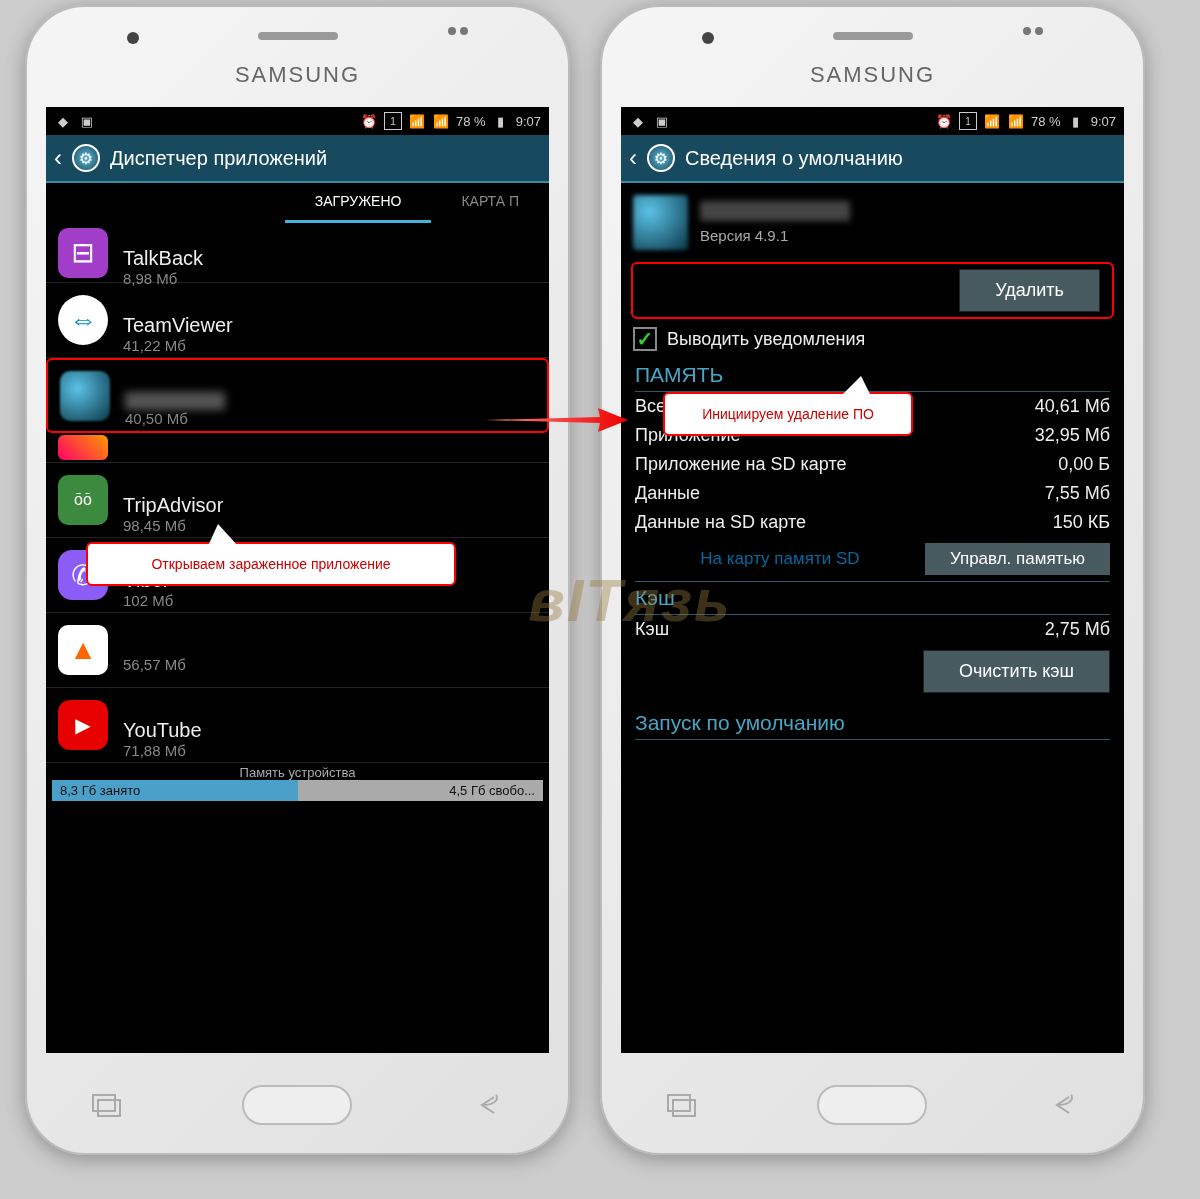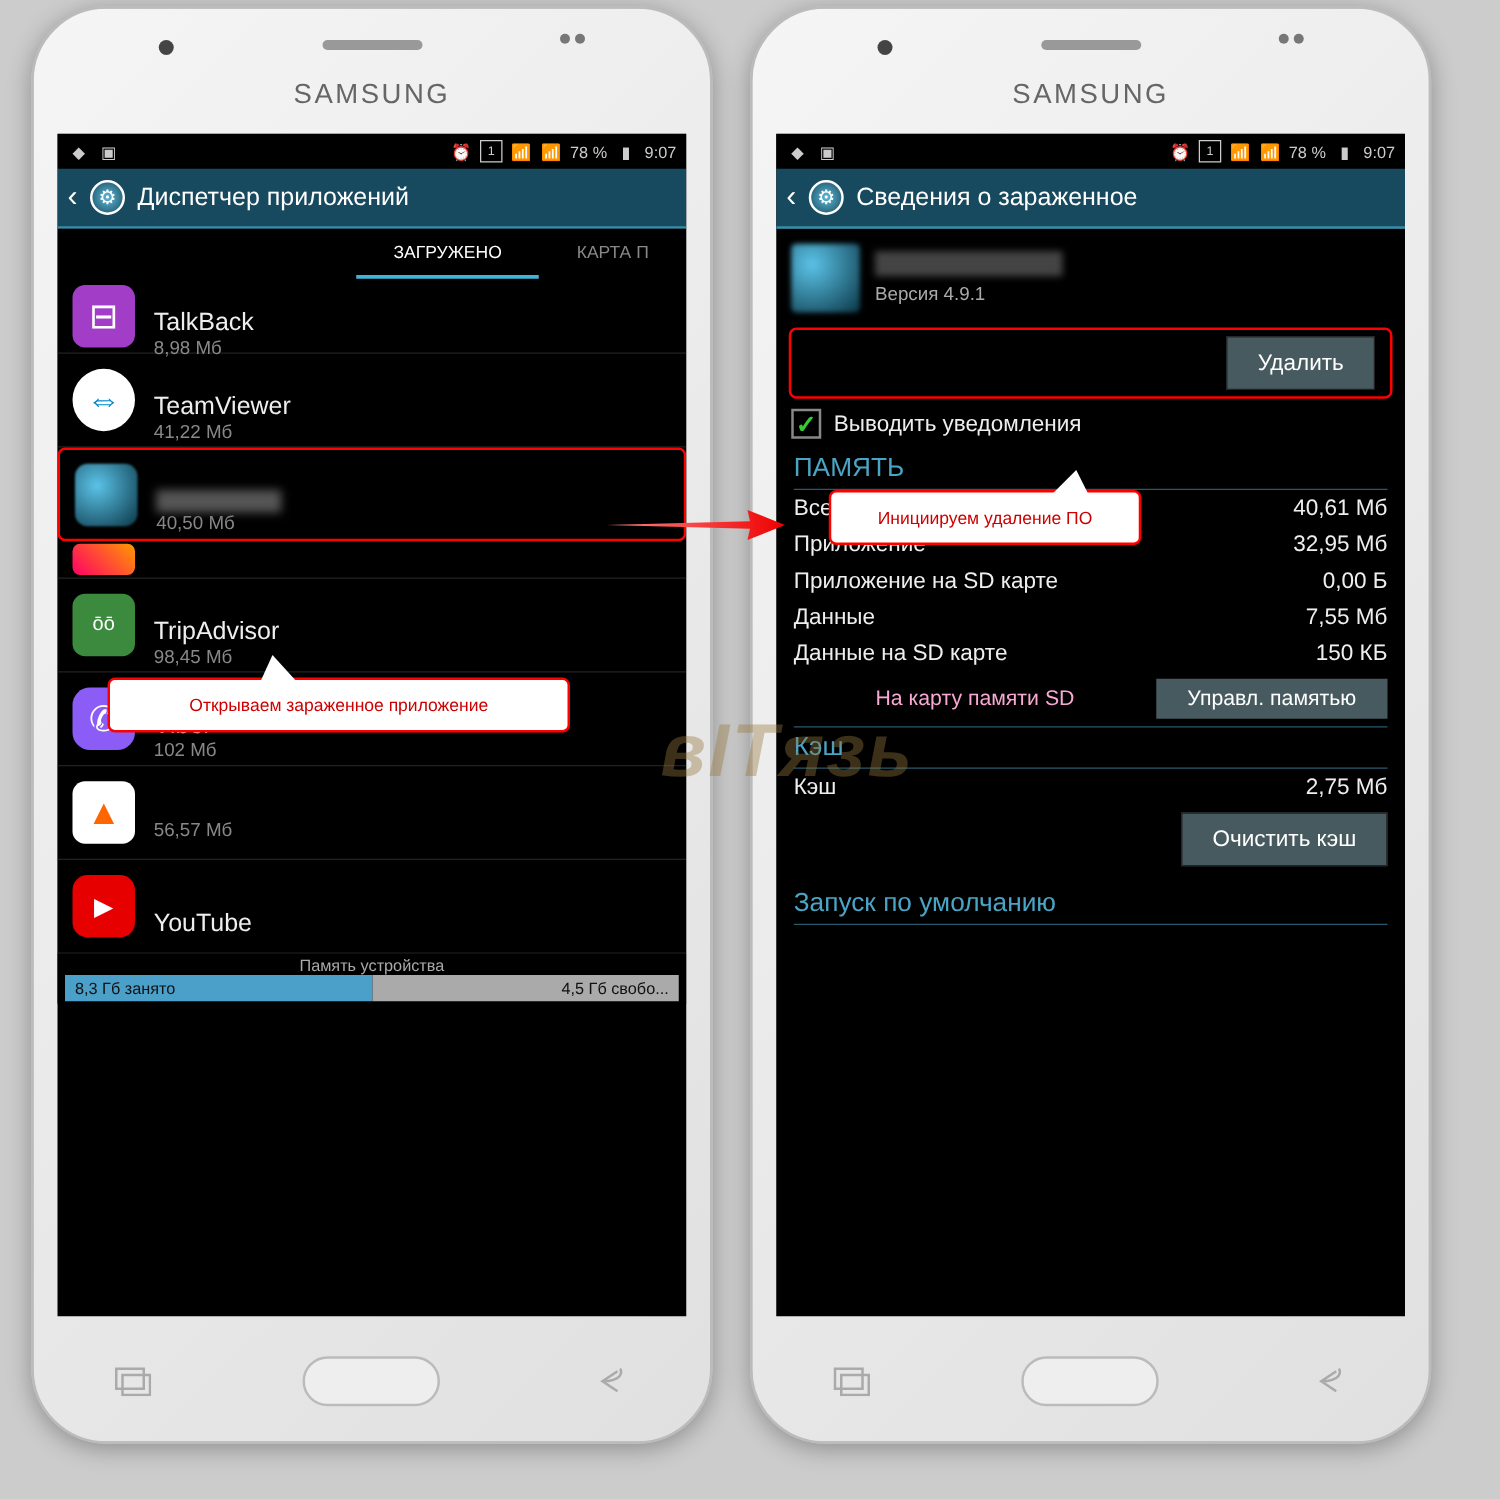--- a/index.html
+++ b/index.html
@@ -45,30 +45,30 @@
   .callout.c2::before { top: -18px; right: 40px; border-left: 20px solid transparent; border-right: 10px solid transparent; border-bottom: 20px solid #fff; }
   .arrow { position: absolute; left: 480px; top: 405px; width: 150px; height: 30px; z-index: 10; }
   .arrow svg { width: 100%; height: 100%; }
   
   .appheader { display: flex; padding: 12px; gap: 12px; align-items: center; }
   .appheader .bigicon { width: 55px; height: 55px; background: radial-gradient(circle at 30% 30%, #5bc3e8, #0a3645); border-radius: 4px; filter: blur(2px); }
   .appheader .meta { color: #aaa; }
   .appheader .blurname { width: 150px; height: 20px; background: #444; margin-bottom: 6px; filter: blur(3px); }
   .appheader .version { font-size: 15px; color: #aaa; }
   .btnrow { display: flex; justify-content: flex-end; padding: 5px 12px; }
-  .gbtn { background: #475a5f; color: #fff; font-size: 18px; padding: 10px 24px; border: 1px solid #222; }
+  .gbtn { background: #475a5f; color: #fff; font-size: 18px; padding: 10px 35px; border: 1px solid #222; }
   .checkrow { display: flex; align-items: center; padding: 8px 12px; gap: 10px; color: #eee; font-size: 18px; }
   .checkbox { width: 24px; height: 24px; border: 2px solid #888; display: flex; align-items: center; justify-content: center; color: #3c3; font-size: 20px; font-weight: bold; }
   .section { padding: 0 14px; }
   .sechead { color: #4aa4c5; font-size: 21px; border-bottom: 1px solid #285a6e; padding: 4px 0; }
   .drow { display: flex; justify-content: space-between; color: #eee; font-size: 18px; padding: 4px 0; }
   .drow .label { flex: 1; }
   .drow .val { text-align: right; }
   .sdrow { display: flex; border-bottom: 1px solid #285a6e; padding: 6px 0; align-items: center; }
-  .sdrow .sdlbl { flex: 1; color: #f9a8d4; font-size: 17px; text-align: center; }
+  .sdrow .sdlbl { flex: 1; color: #0369a1; font-size: 17px; text-align: center; }
   .sdrow .sdbtn { background: #475a5f; color: #fff; font-size: 17px; padding: 6px 25px; text-align: center; }
   .clearrow { display: flex; justify-content: flex-end; padding: 6px 14px; }
   .soft-buttons { position: absolute; bottom: 28px; left: 0; right: 0; display: flex; justify-content: space-around; align-items: center; }
   .softbtn { width: 45px; height: 30px; color: #999; display: flex; align-items: center; justify-content: center; }
   .homebtn { width: 110px; height: 40px; border: 2px solid #bbb; border-radius: 20px; background: #eee; }
   .watermark { position: absolute; left: 50%; top: 600px; transform: translate(-50%, -50%); font-size: 60px; color: rgba(150,120,60,0.4); font-weight: bold; font-style: italic; letter-spacing: 2px; z-index: 5; pointer-events: none; margin-left: 30px; }
   .blurred-icon { background: radial-gradient(circle at 35% 35%, #5bc3e8, #0a3645); filter: blur(1px); }
 </style>
 </head>
 <body>
@@ -151,20 +151,21 @@
       <div class="appitem">
         <div class="appicon" style="background:#fff;color:#f60;">▲</div>
         <div class="appinfo">
             <div class="appsize">56,57 Мб</div>
           </div>
       </div>
       <div class="appitem">
         <div class="appicon" style="background:#e60000;border-radius:12px;font-size:20px;">▶</div>
         <div class="appinfo">
             <div class="appname">YouTube</div>
+            <div class="appsize">71,88 Мб</div>
           </div>
       </div>
       <div class="memline">
         <div class="memtitle">Память устройства</div>
         <div class="memrow">
           <div class="memleft">8,3 Гб занято</div>
           <div class="memright">4,5 Гб свобо...</div>
         </div>
       </div>
     </div>
@@ -222,21 +223,21 @@
         <span class="sicon">📶</span>
         <span class="sicon">📶</span>
         <span>78 %</span>
         <span class="sicon">▮</span>
         <span>9:07</span>
       </div>
     </div>
     <div class="titlebar">
       <span class="back">‹</span>
       <span class="gear">⚙</span>
-      <span class="title">Сведения о зараженное</span>
+      <span class="title">Сведения о умолчанию</span>
     </div>
     <div class="appheader">
       <div class="bigicon"></div>
       <div class="meta">
         <div class="blurname"></div>
         <div class="version">Версия 4.9.1</div>
       </div>
     </div>
     <div class="btnrow highlight-box" style="margin:0 10px;">
       <div class="gbtn">Удалить</div>

